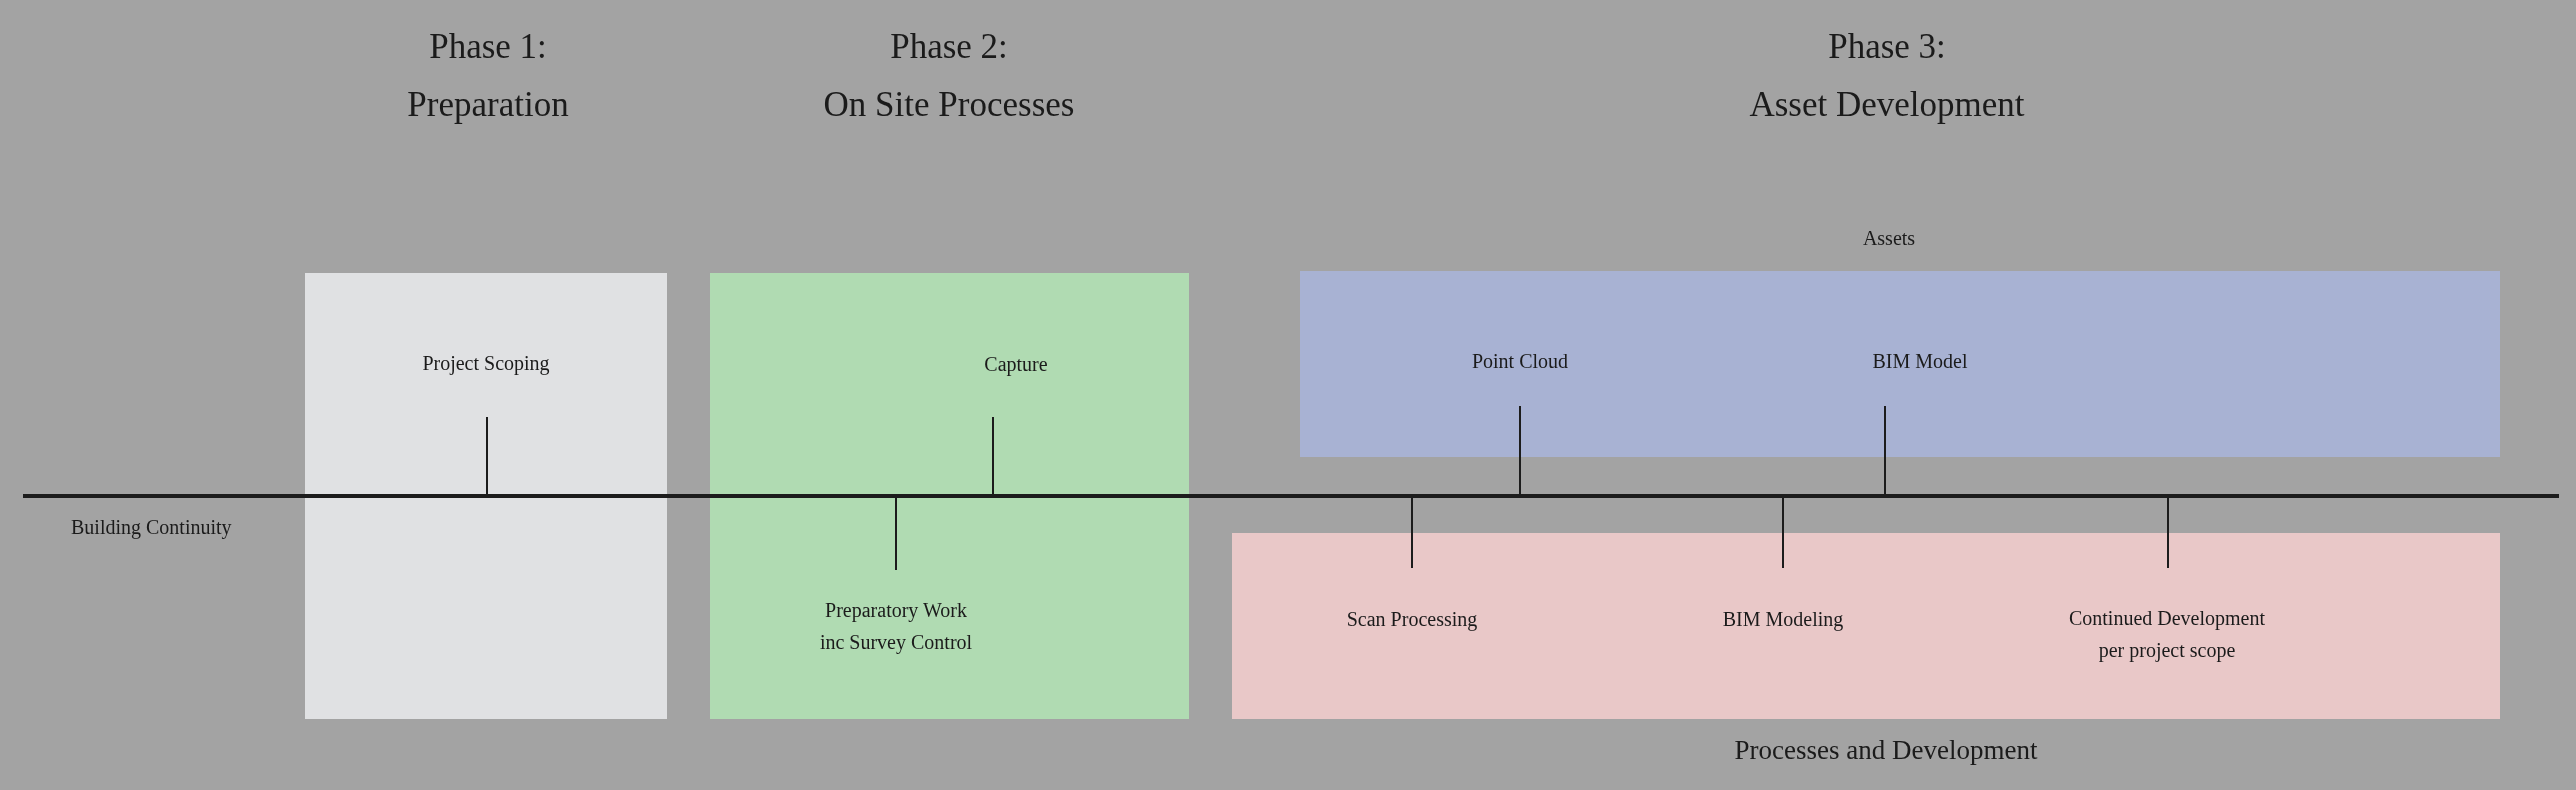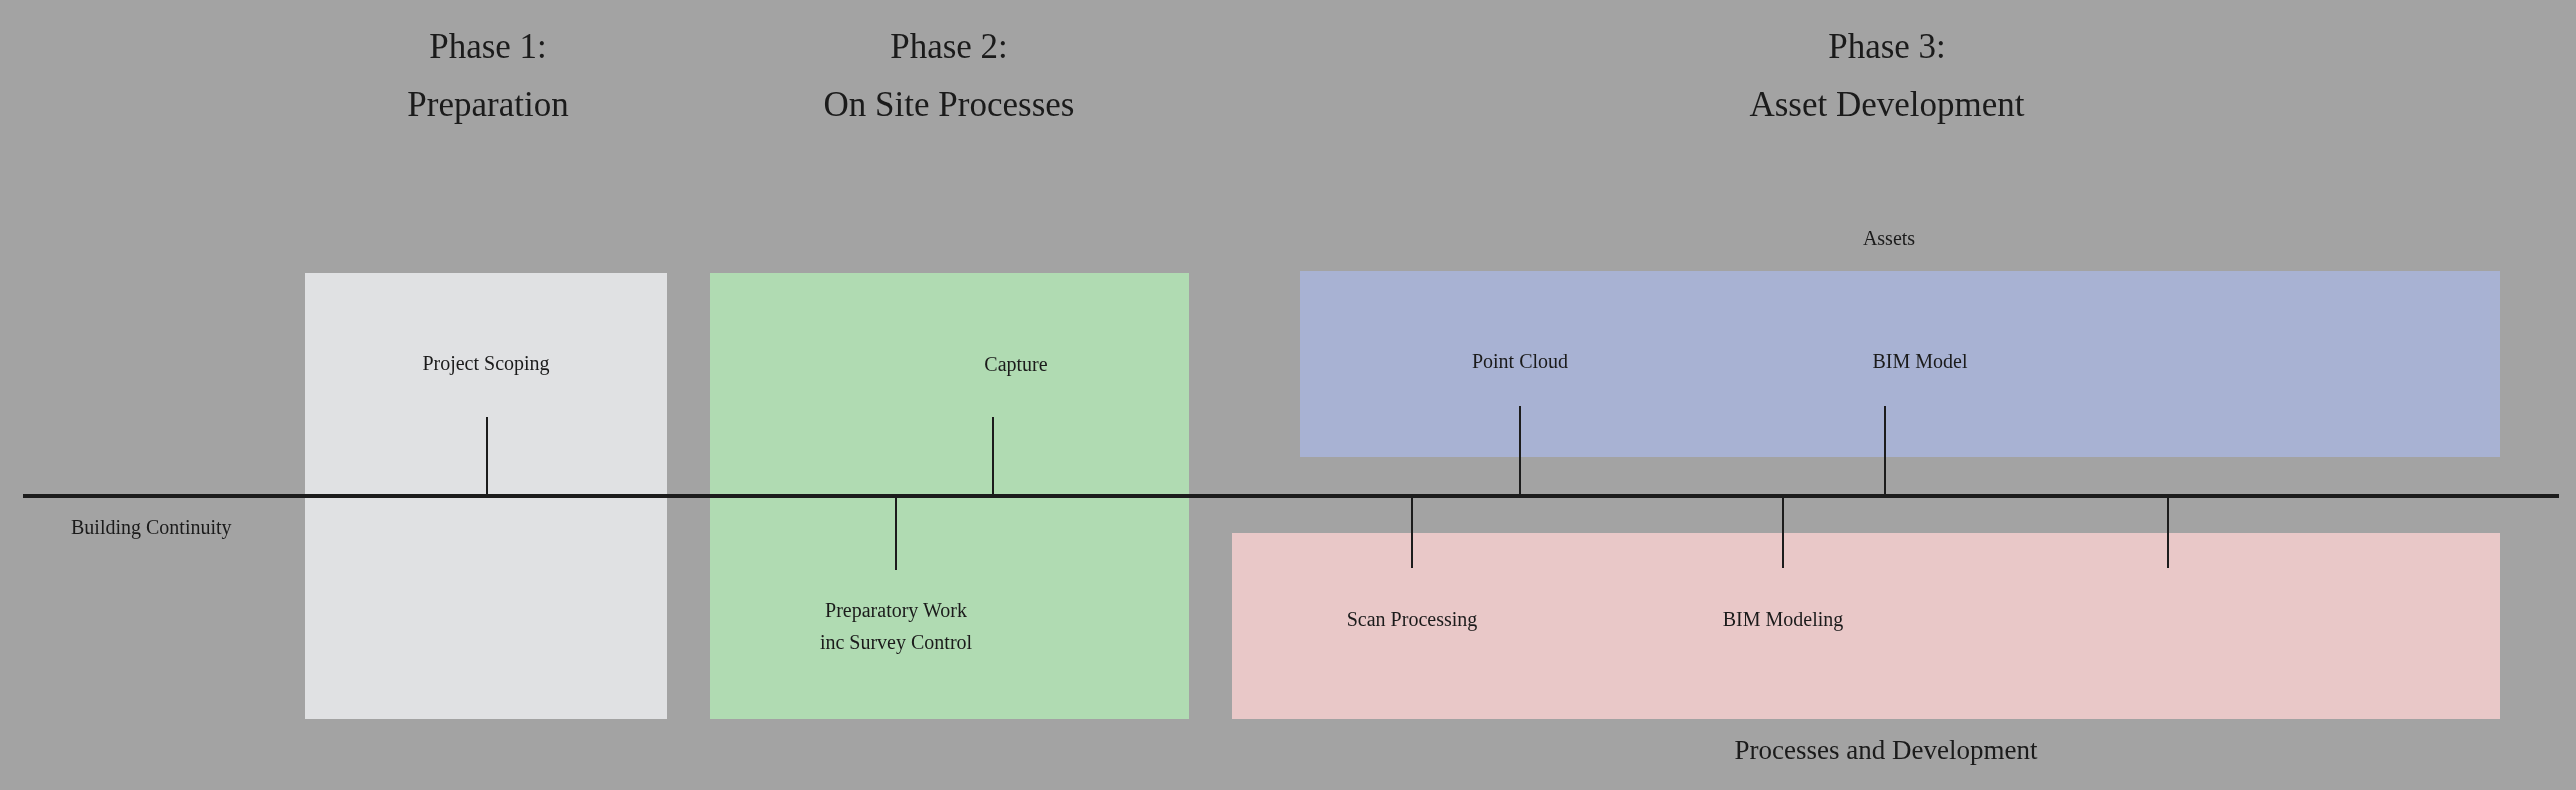--- a/index.html
+++ b/index.html
@@ -104,15 +104,19 @@
   <div class="lbl scoping">Project Scoping</div>
   <div class="lbl capture">Capture</div>
   <div class="lbl prep">
     <div>Preparatory Work</div>
     <div>inc Survey Control</div>
   </div>
   <div class="lbl pointcloud">Point Cloud</div>
   <div class="lbl bimmodel">BIM Model</div>
   <div class="lbl scan">Scan Processing</div>
   <div class="lbl bimmodeling">BIM Modeling</div>
+  <div class="lbl contdev">
+    <div>Continued Development</div>
+    <div>per project scope</div>
+  </div>
 
 </div>
 
 
 </body></html>

